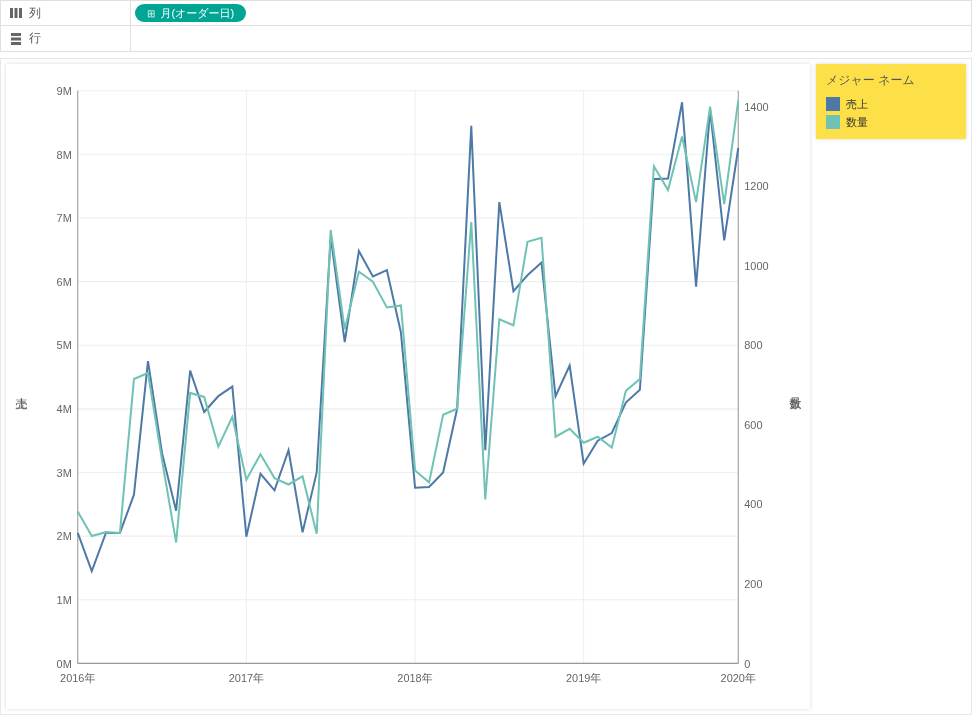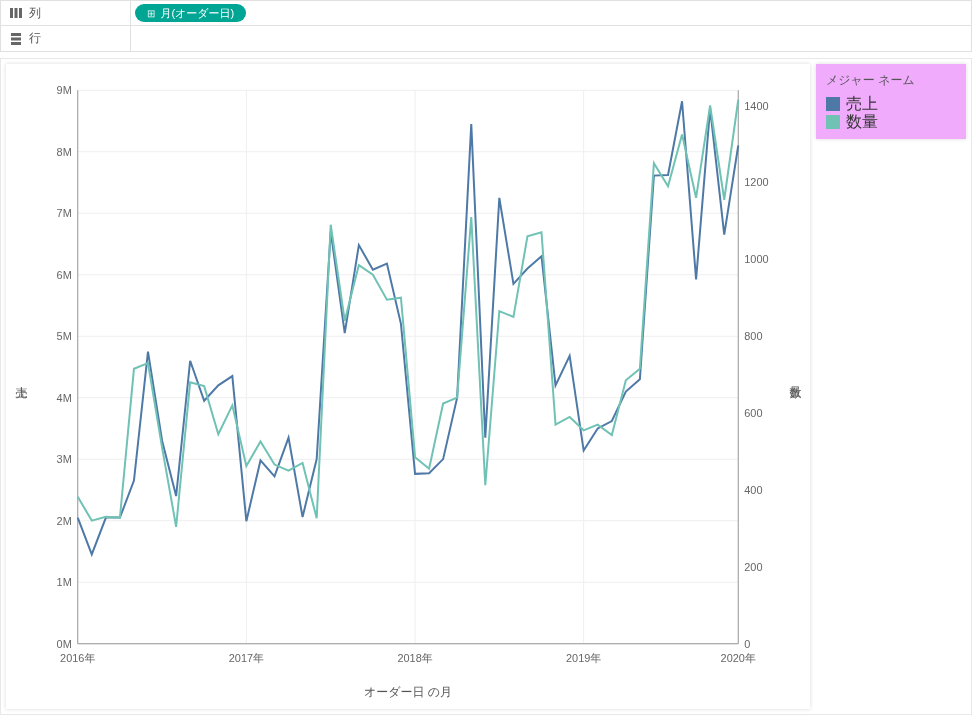--- a/index.html
+++ b/index.html
@@ -100,28 +100,28 @@
     position: relative;
   }
   svg.plot { width: 100%; height: 100%; display: block; }
   .tick text { font-size: 11px; fill: #666; }
   .axis-line { stroke: #999; stroke-width: 1; shape-rendering: crispEdges; }
   .series-line { fill: none; stroke-width: 2; }
   .x-title { text-align: center; font-size: 12px; color: #555; padding-top: 4px; }
 
   .legend-panel {
     width: 150px;
-    background: #f0abfc;
+    background: #fde047;
     box-shadow: 0 0 4px rgba(0,0,0,.15);
     padding: 8px 10px;
     box-sizing: border-box;
     align-self: flex-start;
   }
   .legend-title { color: #555; font-size: 12px; margin-bottom: 6px; }
-  .legend-item { display: flex; align-items: center; gap: 6px; font-size: 16px; color: #333; height: 18px; }
+  .legend-item { display: flex; align-items: center; gap: 6px; font-size: 11px; color: #333; height: 18px; }
   .legend-swatch { width: 14px; height: 14px; }
 </style>
 </head>
 <body>
 
 <div class="root">
 
   <div class="shelf-row">
     <div class="shelf-label-cell">
       <span class="shelf-icon">
@@ -251,21 +251,20 @@
               </g>
               <line x1="48" x2="48" y1="16" y2="564" class="axis-line"></line>
               <line x1="712" x2="712" y1="16" y2="564" class="axis-line"></line>
               <line x1="48" x2="712" y1="564" y2="564" class="axis-line"></line>
               <path d="M48.0 439.2 L62.1 475.7 L76.3 439.2 L90.4 439.2 L104.5 402.6 L118.6 274.8 L132.8 363.1 L146.9 417.9 L161.0 283.9 L175.1 323.5 L189.3 308.3 L203.4 299.1 L217.5 442.8 L231.7 382.6 L245.8 398.4 L259.9 360.0 L274.0 438.6 L288.2 381.3 L302.3 156.0 L316.4 256.5 L330.6 169.4 L344.7 193.8 L358.8 187.7 L372.9 247.4 L387.1 395.9 L401.2 395.3 L415.3 381.3 L429.4 320.4 L443.6 49.5 L457.7 360.0 L471.8 122.6 L486.0 207.8 L500.1 192.6 L514.2 180.4 L528.3 308.3 L542.5 279.0 L556.6 372.8 L570.7 350.9 L584.9 343.6 L599.0 314.4 L613.1 302.2 L627.2 100.6 L641.4 100.0 L655.5 27.0 L669.6 203.5 L683.7 34.3 L697.9 159.1 L712.0 70.8 " class="series-line" stroke="#4e79a7"></path>
               <path d="M48.0 418.6 L62.1 442.2 L76.3 438.4 L90.4 439.2 L104.5 291.9 L118.6 286.2 L132.8 369.9 L146.9 448.3 L161.0 305.2 L175.1 309.0 L189.3 356.6 L203.4 328.1 L217.5 388.2 L231.7 363.8 L245.8 386.7 L259.9 392.8 L274.0 385.1 L288.2 439.9 L302.3 149.2 L316.4 244.3 L330.6 189.2 L344.7 198.7 L358.8 223.4 L372.9 221.5 L387.1 379.4 L401.2 390.8 L415.3 326.2 L429.4 320.4 L443.6 141.6 L457.7 407.2 L471.8 234.8 L486.0 240.5 L500.1 160.6 L514.2 156.8 L528.3 347.1 L542.5 339.5 L556.6 352.8 L570.7 347.1 L584.9 357.4 L599.0 303.3 L613.1 291.9 L627.2 88.3 L641.4 111.1 L655.5 59.8 L669.6 122.6 L683.7 31.2 L697.9 124.5 L712.0 25.5 " class="series-line" stroke="#6fc2b4"></path>
             </svg>
         </div>
         <div class="y2-axis-title">数量</div>
       </div>
-      <div class="x-title">オーダー日 の月</div>
     </div>
 
     <div class="legend-panel">
       <div class="legend-title">メジャー ネーム</div>
       <div id="legend-items">
           <div class="legend-item">
             <span class="legend-swatch" style="background: rgb(78, 121, 167);"></span>
             <span>売上</span>
           </div>
           <div class="legend-item">

